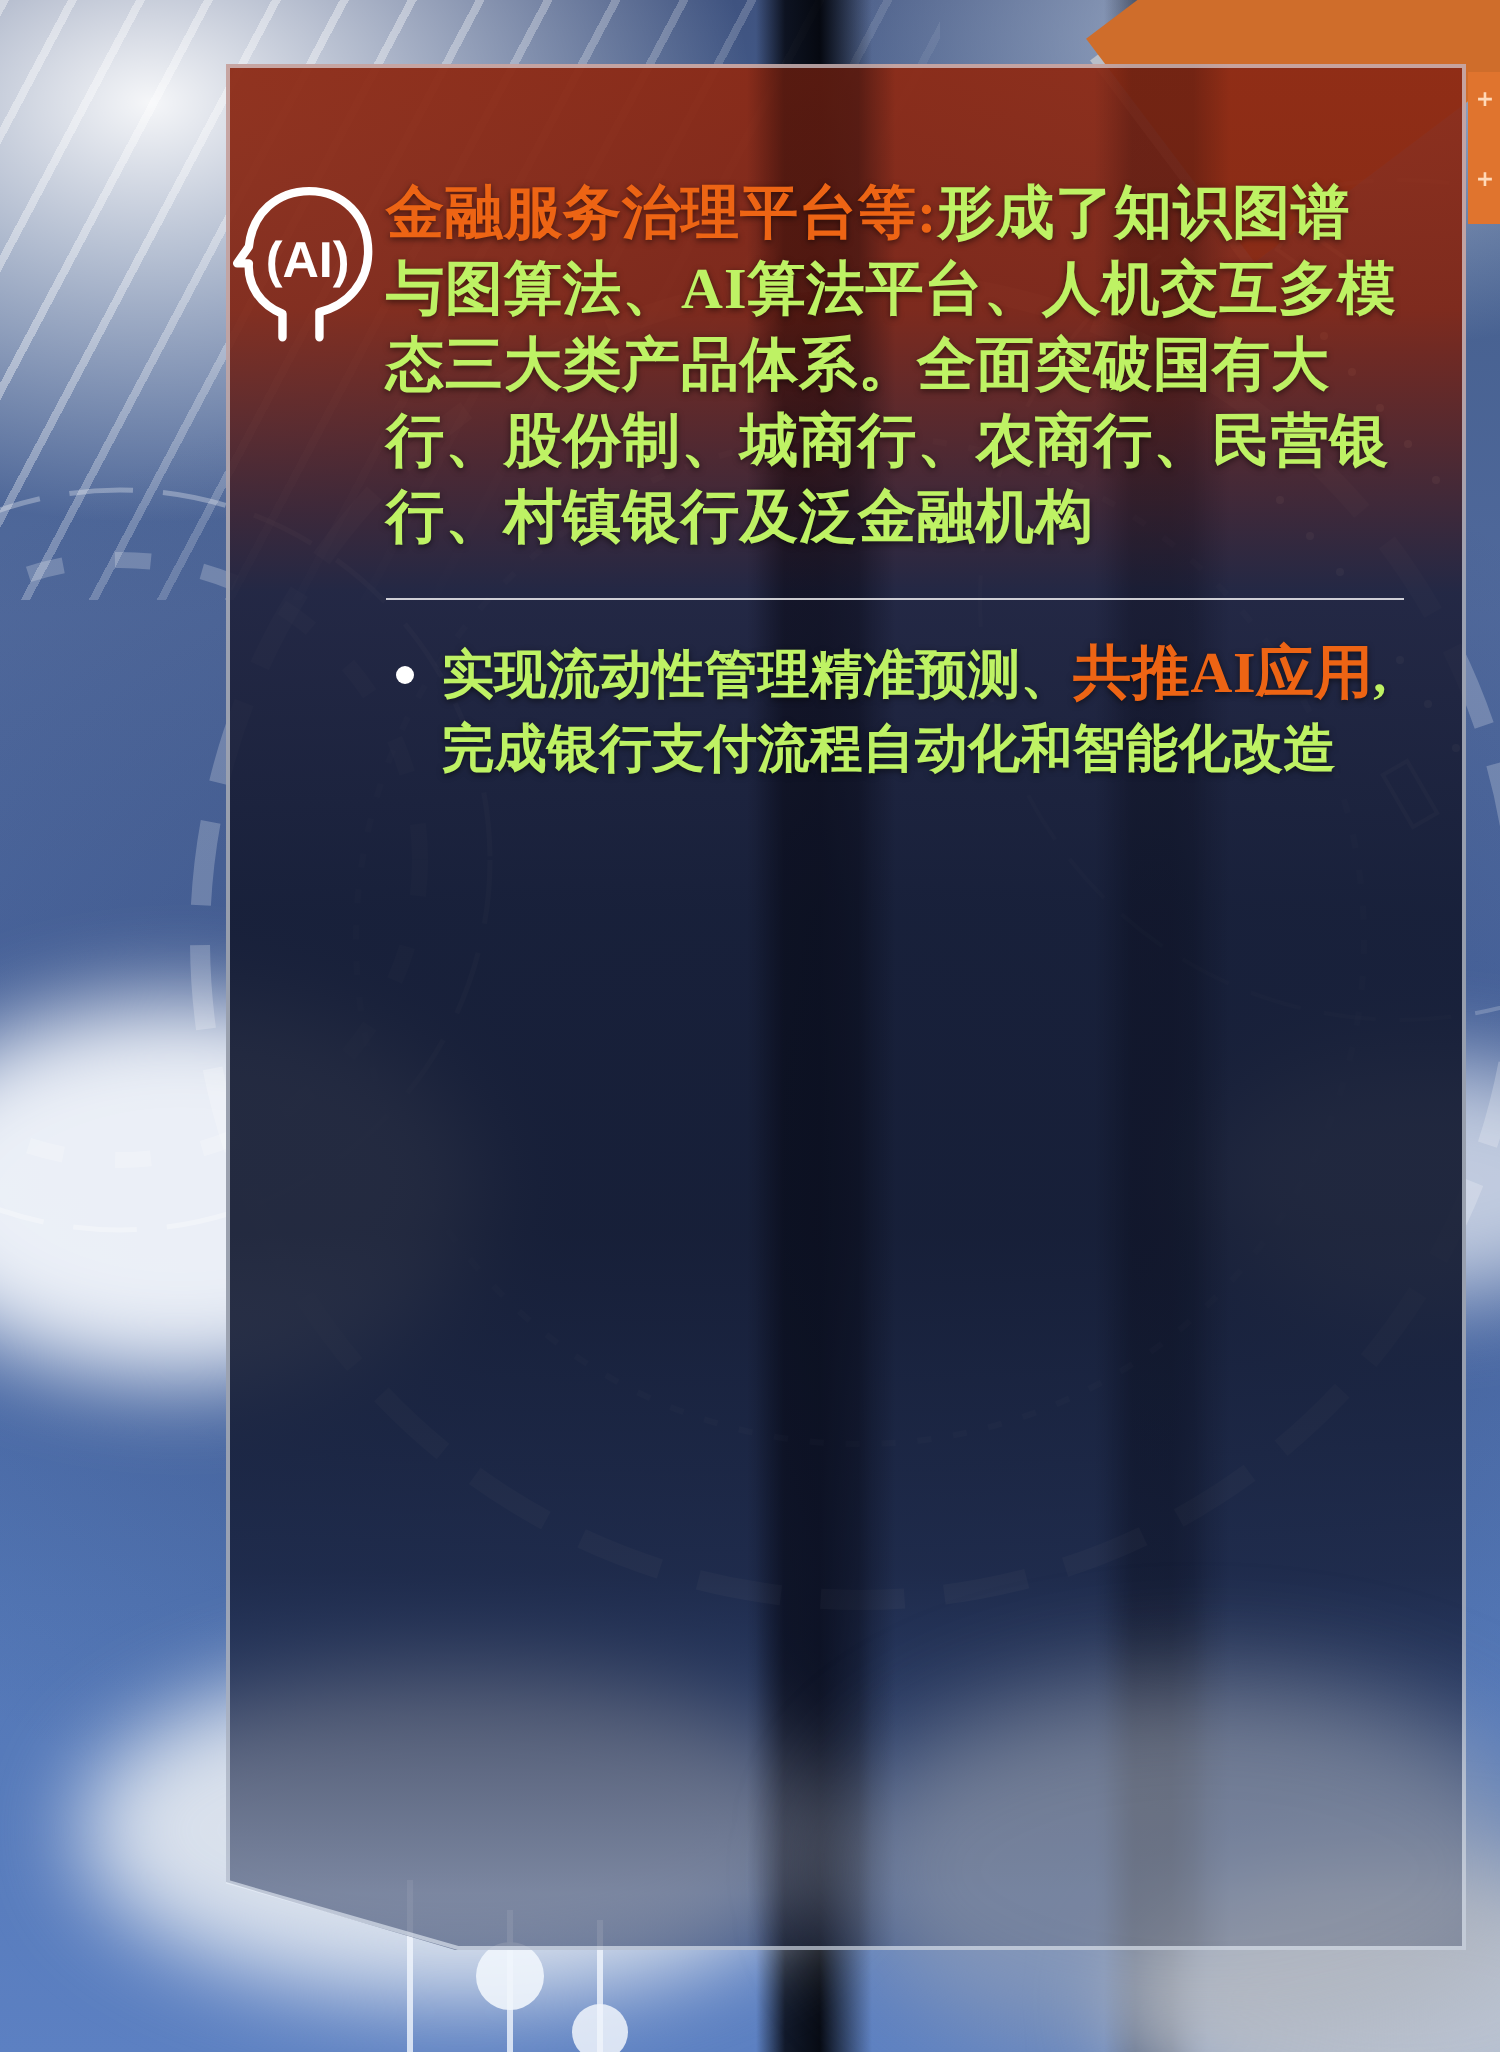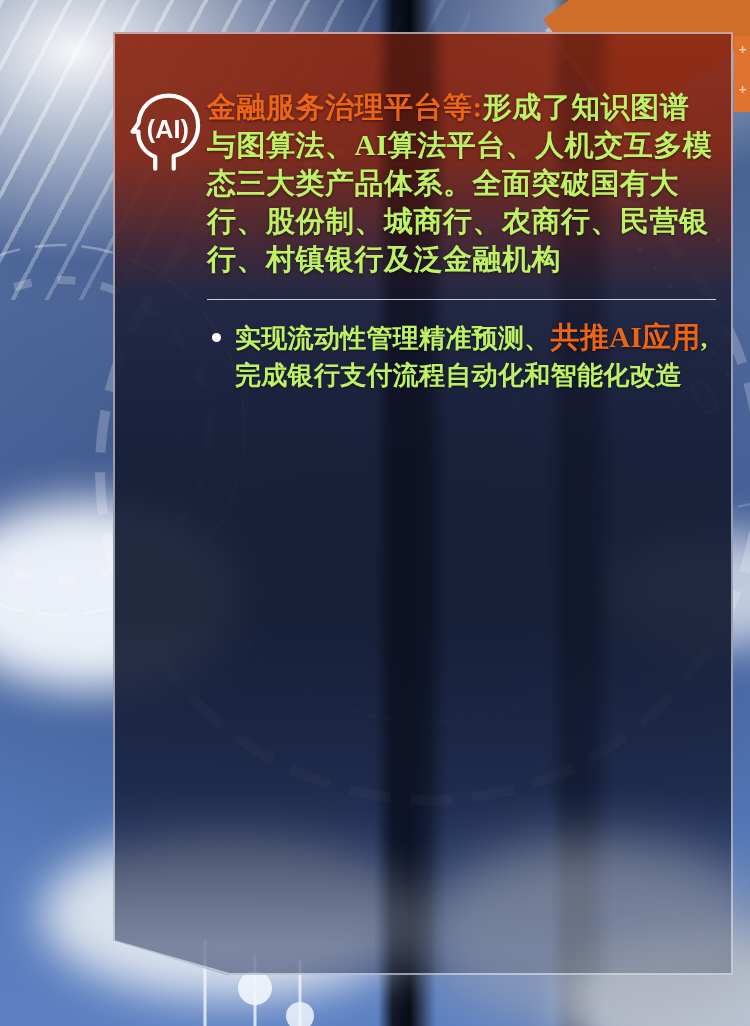--- a/index.html
+++ b/index.html
@@ -49,21 +49,21 @@
     background:
       linear-gradient(90deg, rgba(0,0,8,0) 42%, rgba(0,0,8,0.35) 45%, rgba(0,0,8,0.35) 51%, rgba(0,0,8,0) 54%),
       linear-gradient(90deg, rgba(0,0,8,0) 70%, rgba(0,0,8,0.2) 73%, rgba(0,0,8,0.2) 78%, rgba(0,0,8,0) 81%),
       linear-gradient(180deg,
         rgba(141,42,21,0.95) 0%, rgba(129,38,21,0.93) 13%,
         rgba(84,35,38,0.9) 20%, rgba(32,35,62,0.92) 28%,
         rgba(21,28,52,0.93) 45%, rgba(20,27,50,0.93) 62%,
         rgba(23,32,60,0.85) 80%, rgba(30,45,85,0.5) 97%);
   }
   .panel-frame{position:absolute;left:113px;top:32px;width:620px;height:943px;z-index:4;pointer-events:none;}
-  .panel-content{position:absolute;left:113px;top:32px;width:620px;height:718px;z-index:5;
+  .panel-content{position:absolute;left:99px;top:32px;width:620px;height:718px;z-index:5;
     padding:56px 17px 0 94px;box-sizing:border-box;}
   
   .ai-icon{position:absolute;left:12px;top:56px;width:84px;height:84px;}
   
   .heading{font-size:29px;line-height:38px;font-weight:700;letter-spacing:0.5px;
     text-shadow:0 1px 3px rgba(0,0,0,0.55);}
   .divider{border:none;border-top:1px solid rgba(255,255,255,0.78);margin:21px 0 0 0;}
   
   .bullet-list{list-style:none;margin:19px 0 0 0;padding:0;}
   .bullet-list li{position:relative;padding-left:28px;margin-bottom:10px;

